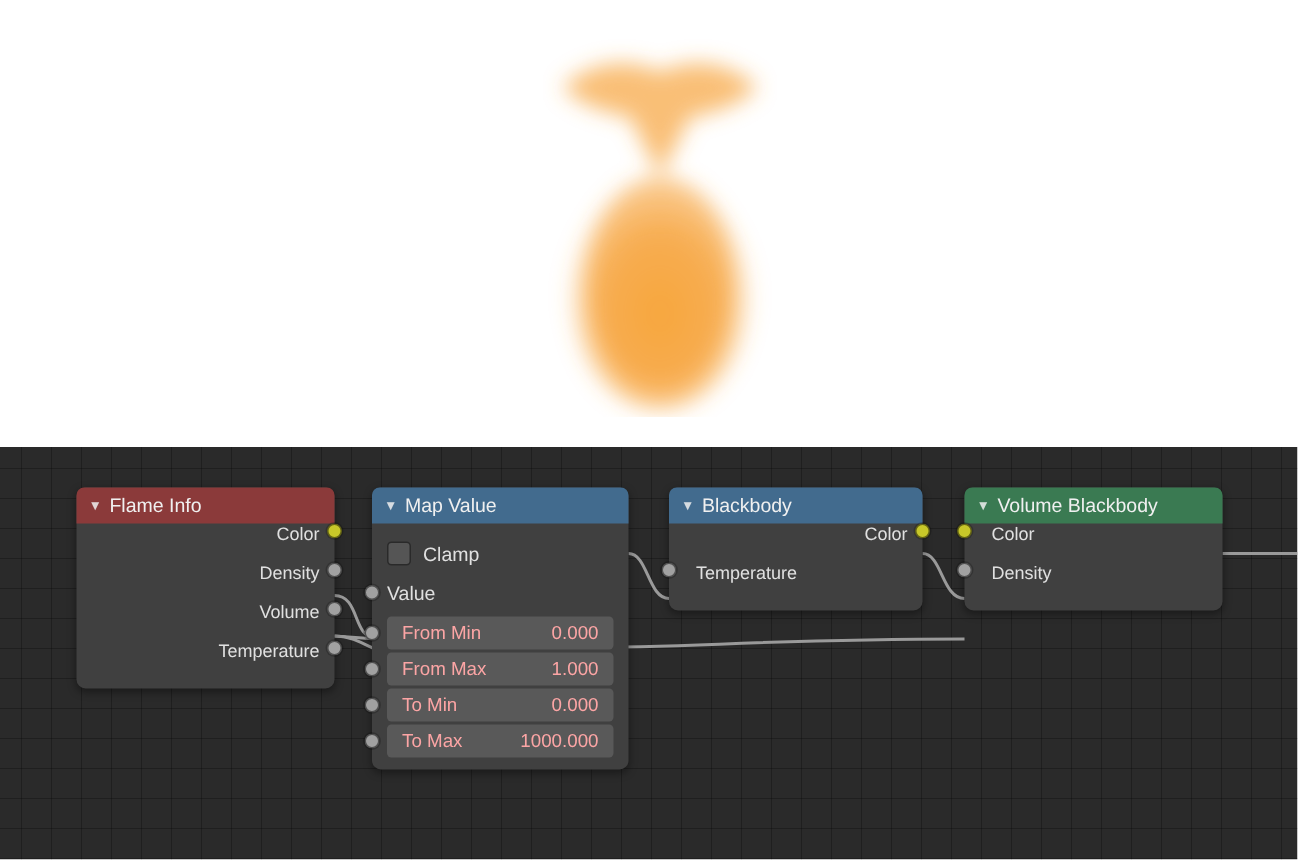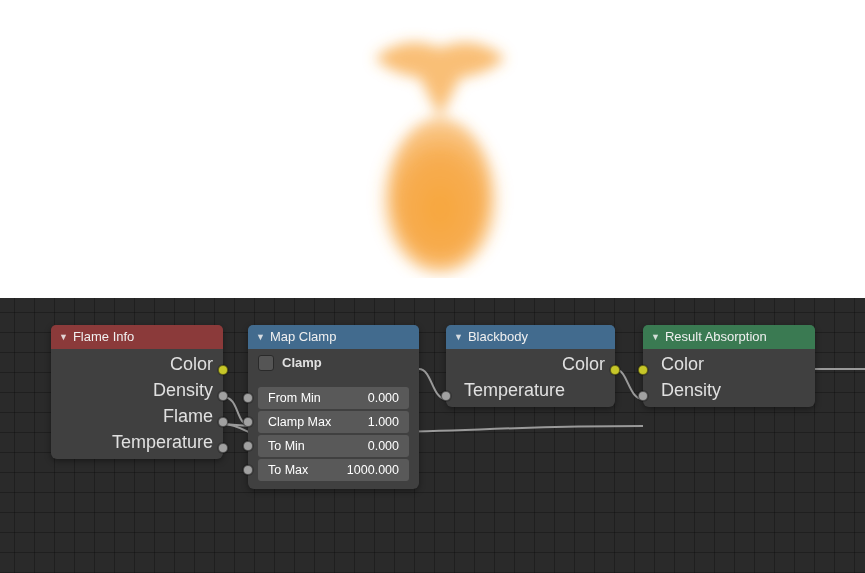--- a/index.html
+++ b/index.html
@@ -77,24 +77,24 @@
   opacity: 0.85;
 }
 
 .hdr-red { background: #8b3a3a; }
 .hdr-blue { background: #426b8e; }
 .hdr-green { background: #3a7a52; }
 
 .row {
   height: 26px;
   display: flex;
-  align-items: flex-end;
-  padding: 0 10px;
-  position: relative;
-  font-size: 18px;
+  align-items: flex-start;
+  padding: 0 10px;
+  position: relative;
+  font-size: 12px;
 }
 
 .row.out { justify-content: flex-end; }
 .row.in { justify-content: flex-start; }
 
 .socket {
   position: absolute;
   width: 10px;
   height: 10px;
   border-radius: 50%;
@@ -119,32 +119,31 @@
 .field {
   height: 22px;
   margin: 2px 10px;
   background: #595959;
   border-radius: 3px;
   display: flex;
   align-items: center;
   justify-content: space-between;
   padding: 0 10px;
   font-size: 12.5px;
-  color: #ffffff;
+  color: #fca5a5;
   position: relative;
 }
 .field .socket { left: -15px; }
 
 .map-checkbox-row {
   height: 28px;
   display: flex;
-  align-items: flex-start;
-  padding: 0 10px;
-  position: relative;
-  font-weight: bold;
+  align-items: center;
+  padding: 0 10px;
+  position: relative;
 }
 .map-value-row {
   height: 24px;
   display: flex;
   align-items: center;
   padding: 0 10px;
   position: relative;
 }
 </style>
 </head>
@@ -188,49 +187,53 @@
     </div>
     <div class="row out">
       <span>Color</span>
       <span class="socket right s-yellow"></span>
     </div>
     <div class="row out">
       <span>Density</span>
       <span class="socket right s-grey"></span>
     </div>
     <div class="row out">
-      <span>Flame</span>
+      <span>Volume</span>
       <span class="socket right s-grey"></span>
     </div>
     <div class="row out">
       <span>Temperature</span>
       <span class="socket right s-grey"></span>
     </div>
     <div style="height:6px"></div>
   </div>
 
   <div class="node" style="left:248px; top:27px; width:171px;">
     <div class="node-header hdr-blue">
       <span class="tri">▼</span>
-      <span>Map Clamp</span>
+      <span>Map Value</span>
     </div>
     <div style="height:6px"></div>
     <div class="map-checkbox-row">
       <span class="checkbox"></span>
       <span>Clamp</span>
     </div>
+    <div class="map-value-row">
+      <span class="socket left s-grey"></span>
+      <span>Value</span>
+    </div>
     <div style="height:2px"></div>
     <div class="field">
       <span class="socket s-grey"></span>
       <span>From Min</span>
       <span>0.000</span>
     </div>
     <div class="field">
       <span class="socket s-grey"></span>
-      <span>Clamp Max</span>
+      <span>From Max</span>
       <span>1.000</span>
     </div>
     <div class="field">
       <span class="socket s-grey"></span>
       <span>To Min</span>
       <span>0.000</span>
     </div>
     <div class="field">
       <span class="socket s-grey"></span>
       <span>To Max</span>
@@ -251,21 +254,21 @@
     <div class="row in">
       <span class="socket left s-grey"></span>
       <span style="margin-left:8px">Temperature</span>
     </div>
     <div style="height:6px"></div>
   </div>
 
   <div class="node" style="left:643px; top:27px; width:172px;">
     <div class="node-header hdr-green">
       <span class="tri">▼</span>
-      <span>Result Absorption</span>
+      <span>Volume Blackbody</span>
     </div>
     <div class="row in">
       <span class="socket left s-yellow"></span>
       <span style="margin-left:8px">Color</span>
     </div>
     <div class="row in">
       <span class="socket left s-grey"></span>
       <span style="margin-left:8px">Density</span>
     </div>
     <div style="height:6px"></div>

